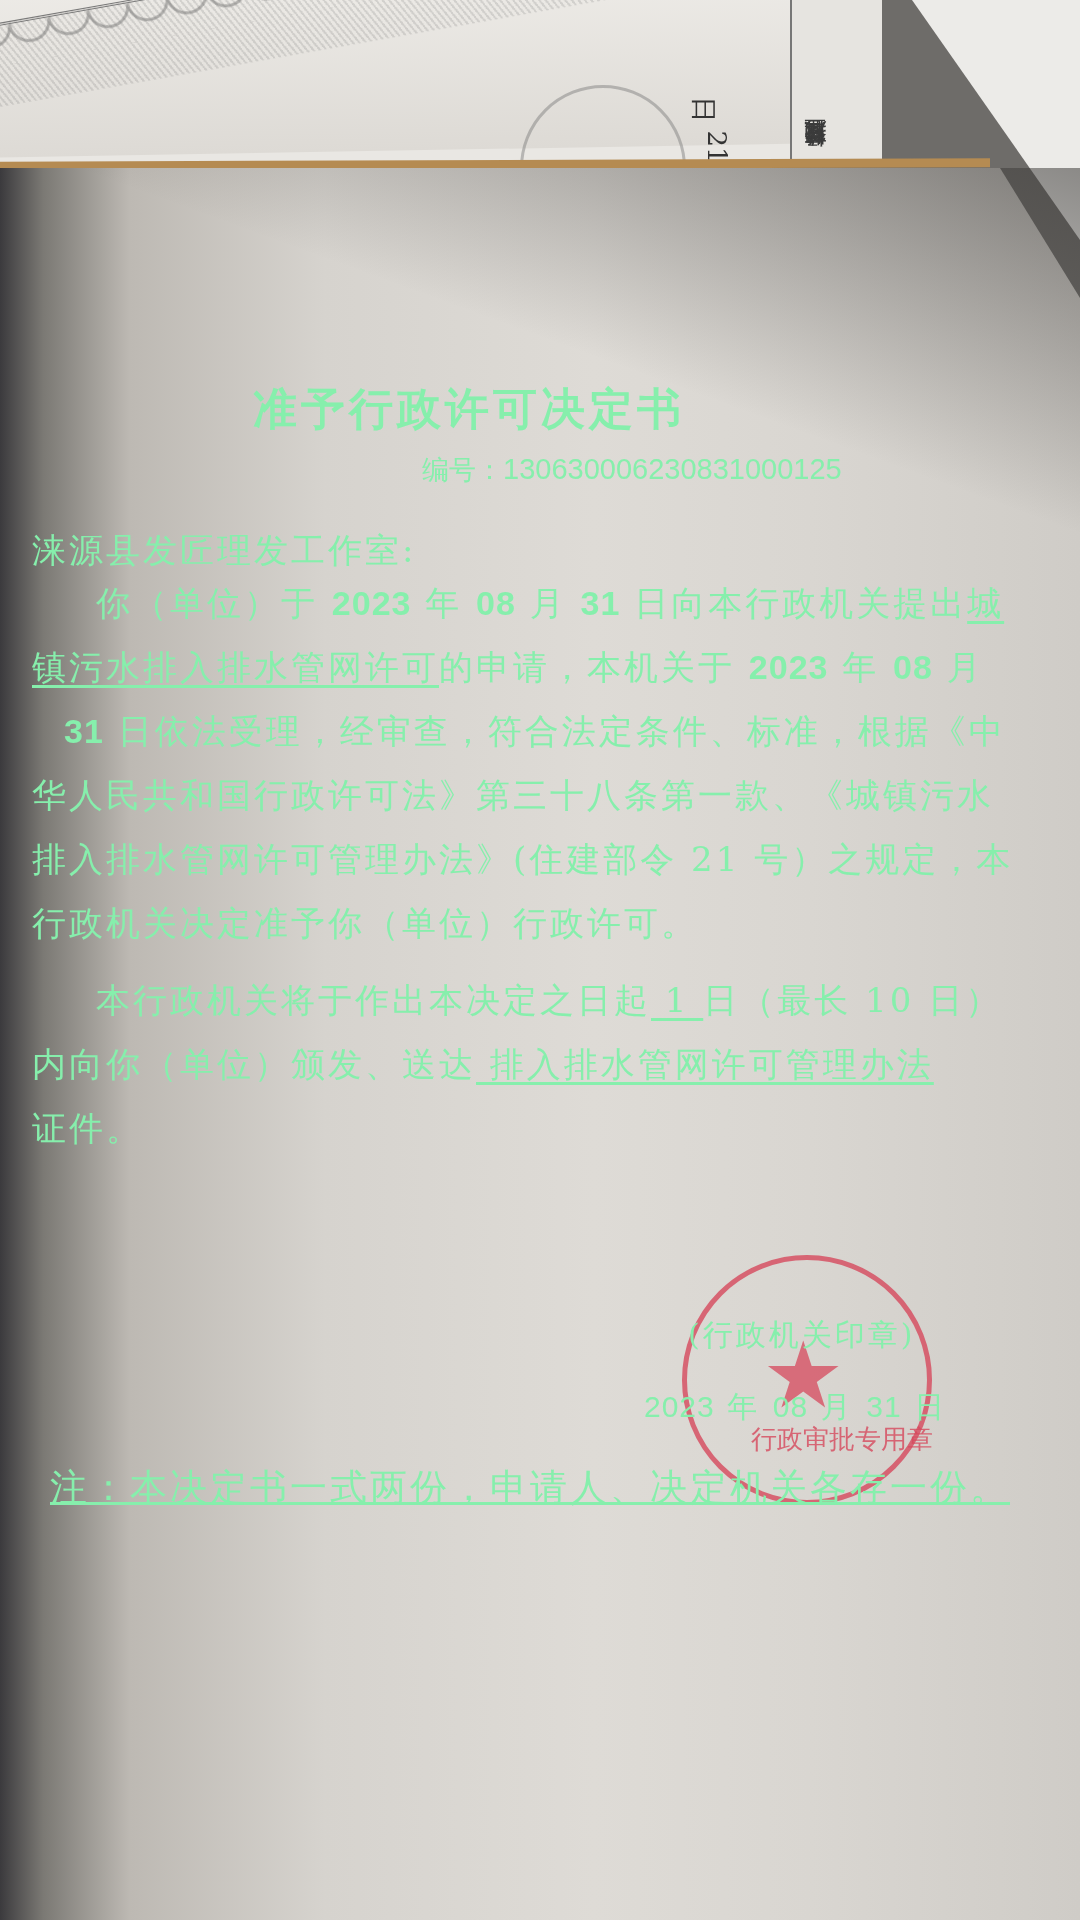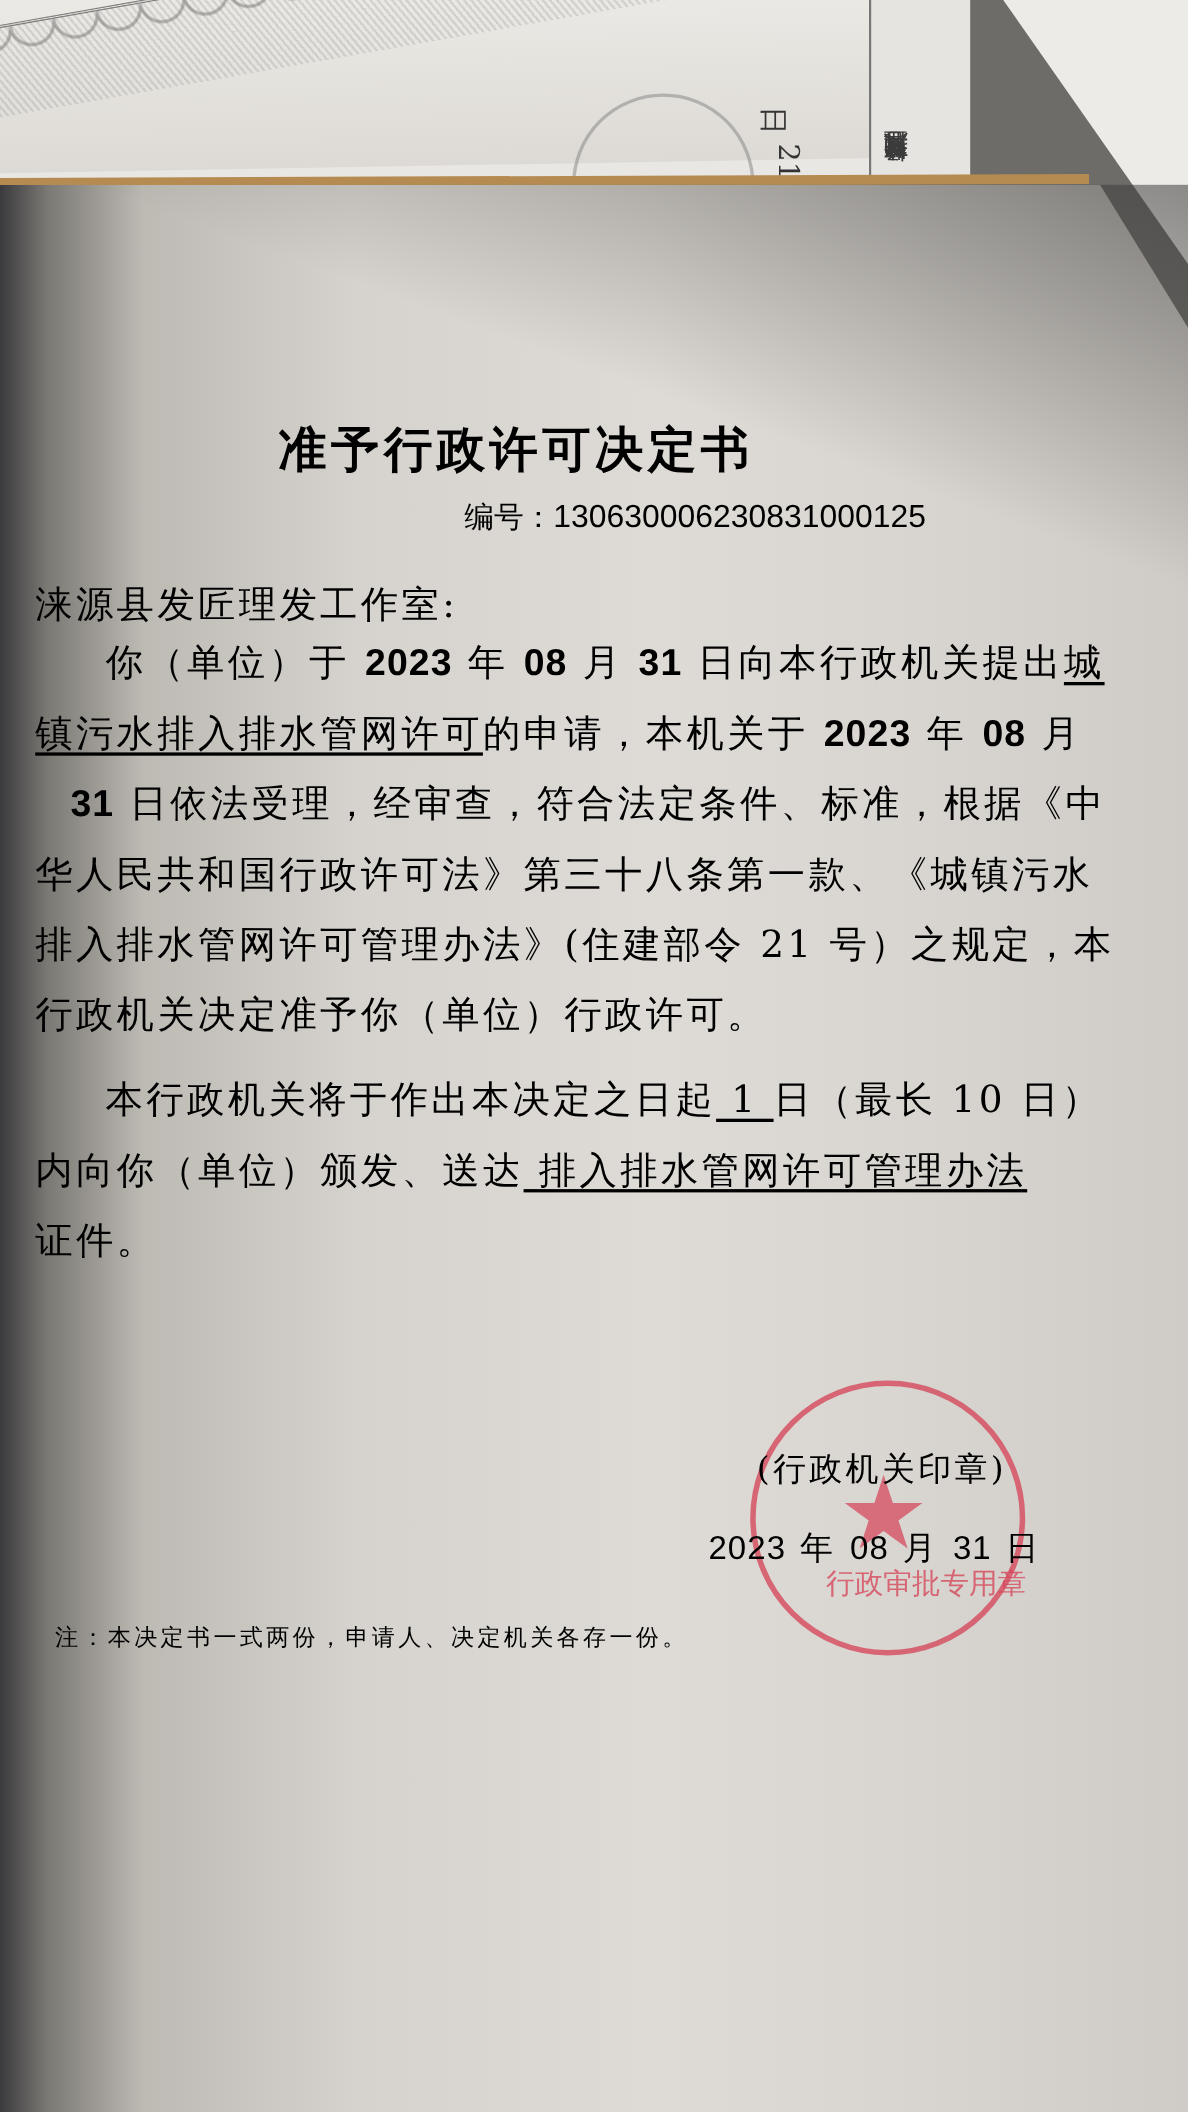--- a/index.html
+++ b/index.html
@@ -59,21 +59,21 @@
   .page {
     position:absolute; left:0; top:168px; width:1080px; height:1760px;
     background:linear-gradient(90deg,#3b3a3d 0%,#7b7974 4%,#bdb9b3 12%,#d6d3ce 30%,#dedbd6 55%,#d9d6d1 75%,#cfccc7 100%);
     clip-path:polygon(0 0, 1000px 0, 1080px 130px, 1080px 100%, 0 100%);
   }
   .page-shade {
     position:absolute; left:0; top:168px; width:1080px; height:420px;
     background:linear-gradient(200deg, rgba(60,58,56,.55) 0%, rgba(60,58,56,0) 45%);
     pointer-events:none;
   }
-  .doc-text { color:#000000; position:absolute; white-space:nowrap; }
+  .doc-text { color:#86efac; position:absolute; white-space:nowrap; }
   .title { left:253px; top:380px; font-size:44px; font-weight:bold; letter-spacing:4px; }
   .docno { left:422px; top:452px; font-size:27px; }
   .docno-val { font-family:"Liberation Sans",sans-serif; font-size:29px; }
   .line { left:32px; font-size:34px; letter-spacing:3px; line-height:40px; }
   .indent { left:96px; }
   .u { text-decoration:underline; text-underline-offset:6px; }
   .num { font-family:"Liberation Sans",sans-serif; font-weight:bold; letter-spacing:1px; }
   .sig { font-size:30px; letter-spacing:3px; }
   .stamp {
     position:absolute; left:682px; top:1255px; width:240px; height:240px;
@@ -141,13 +141,13 @@
 <div class="stamp">
   <div class="stamp-star">★</div>
   <div class="stamp-bottom">行政审批专用章</div>
 </div>
 
 <div class="doc-text sig" style="left:688px; top:1315px;">(行政机关印章)</div>
 <div class="doc-text sig" style="left:644px; top:1387px;">
   <span class="num" style="font-weight:normal">2023</span><span> 年 </span><span class="num" style="font-weight:normal">08</span><span> 月 </span><span class="num" style="font-weight:normal">31</span><span> 日</span>
 </div>
 
-<div class="doc-text line" style="left:50px; top:1468px; font-size:21px;">注：本决定书一式两份，申请人、决定机关各存一份。</div>
+<div class="doc-text line" style="left:50px; top:1468px; font-size:37px;text-decoration:underline;">注：本决定书一式两份，申请人、决定机关各存一份。</div>
 
 </body></html>

